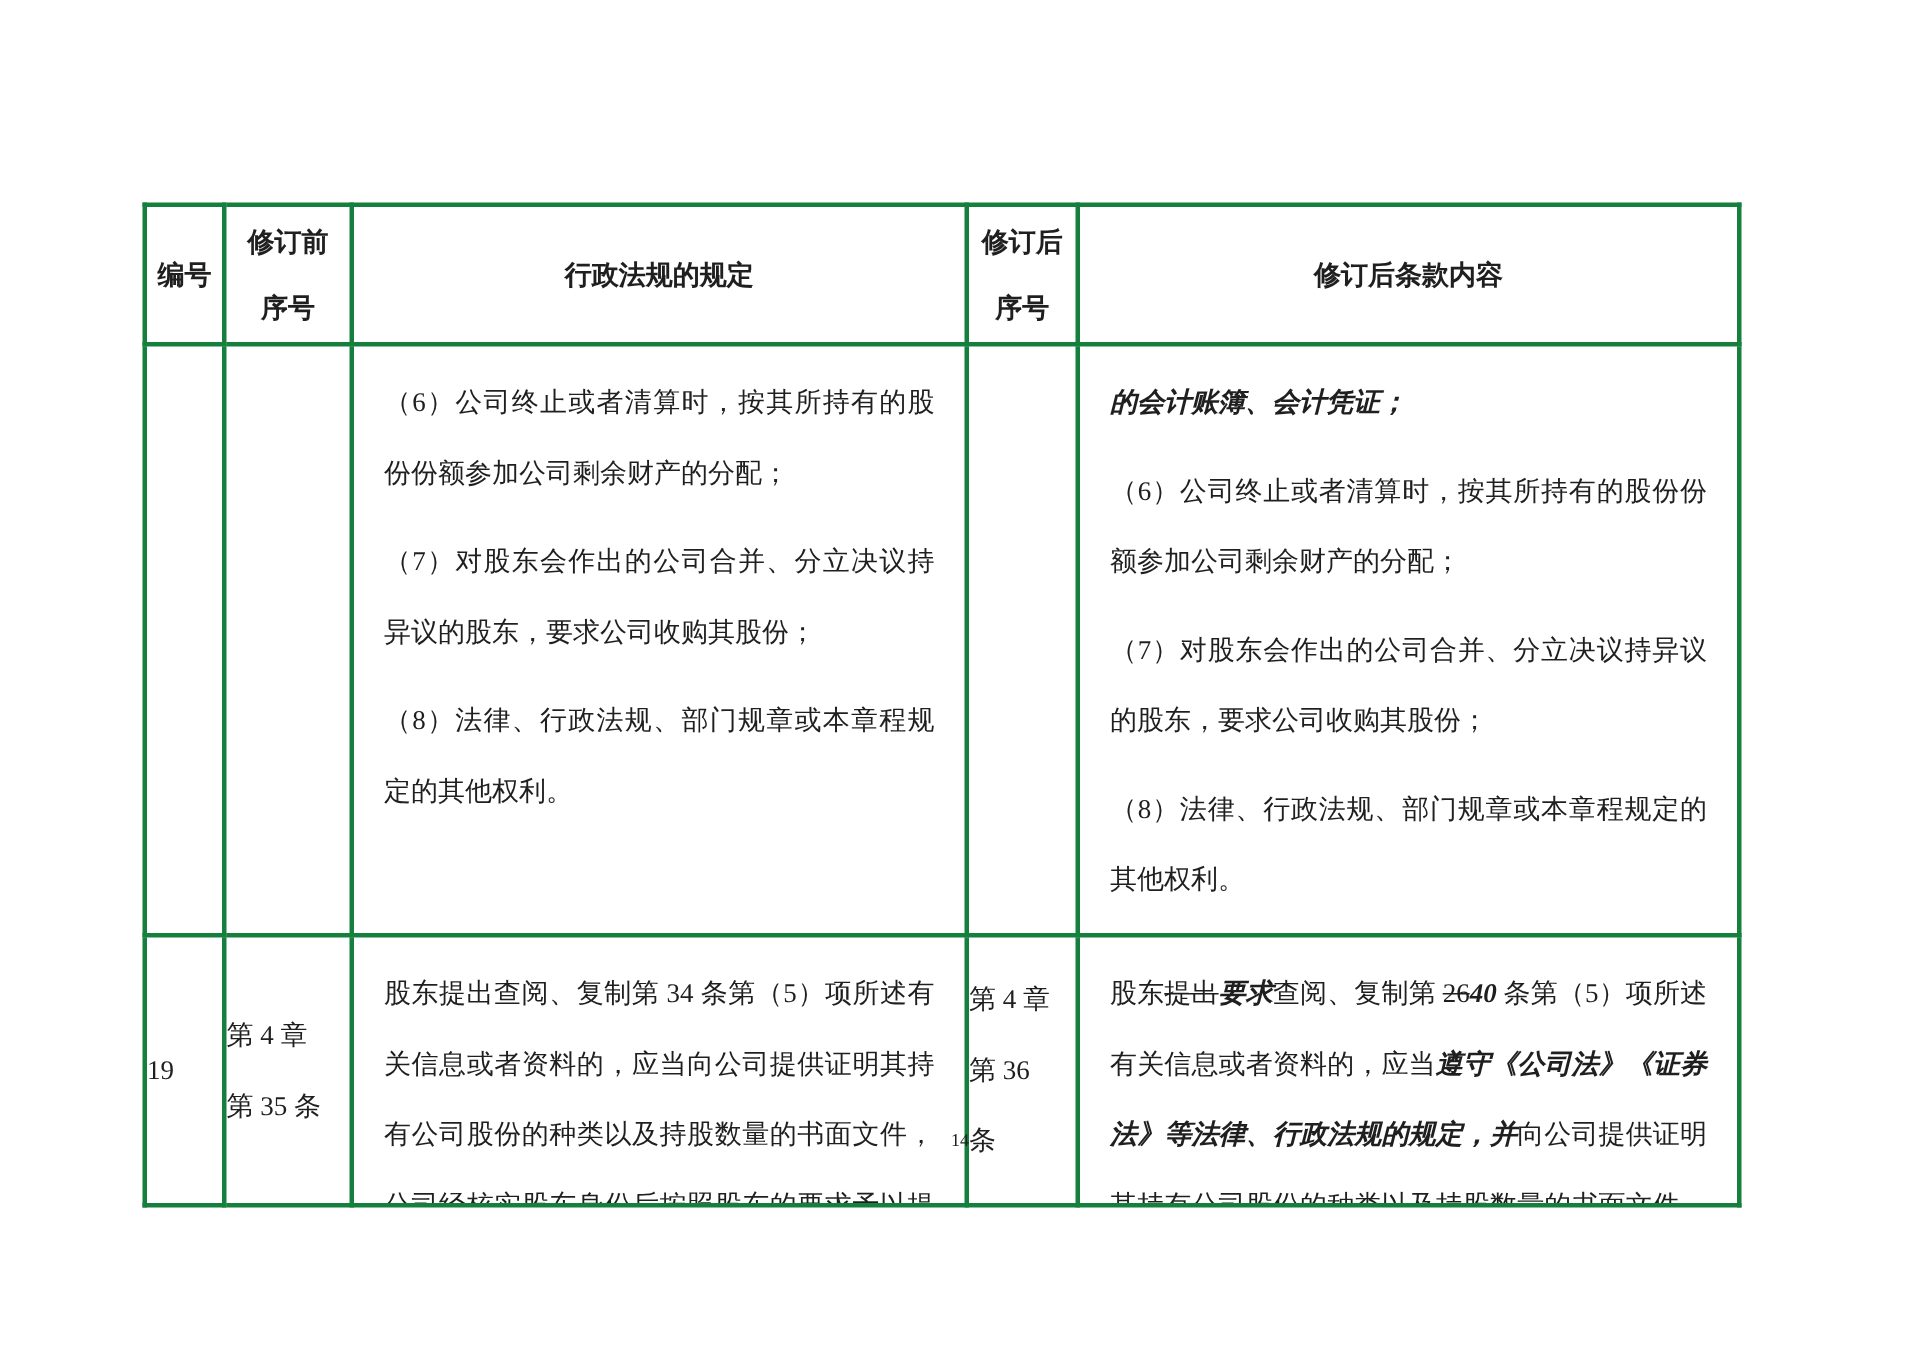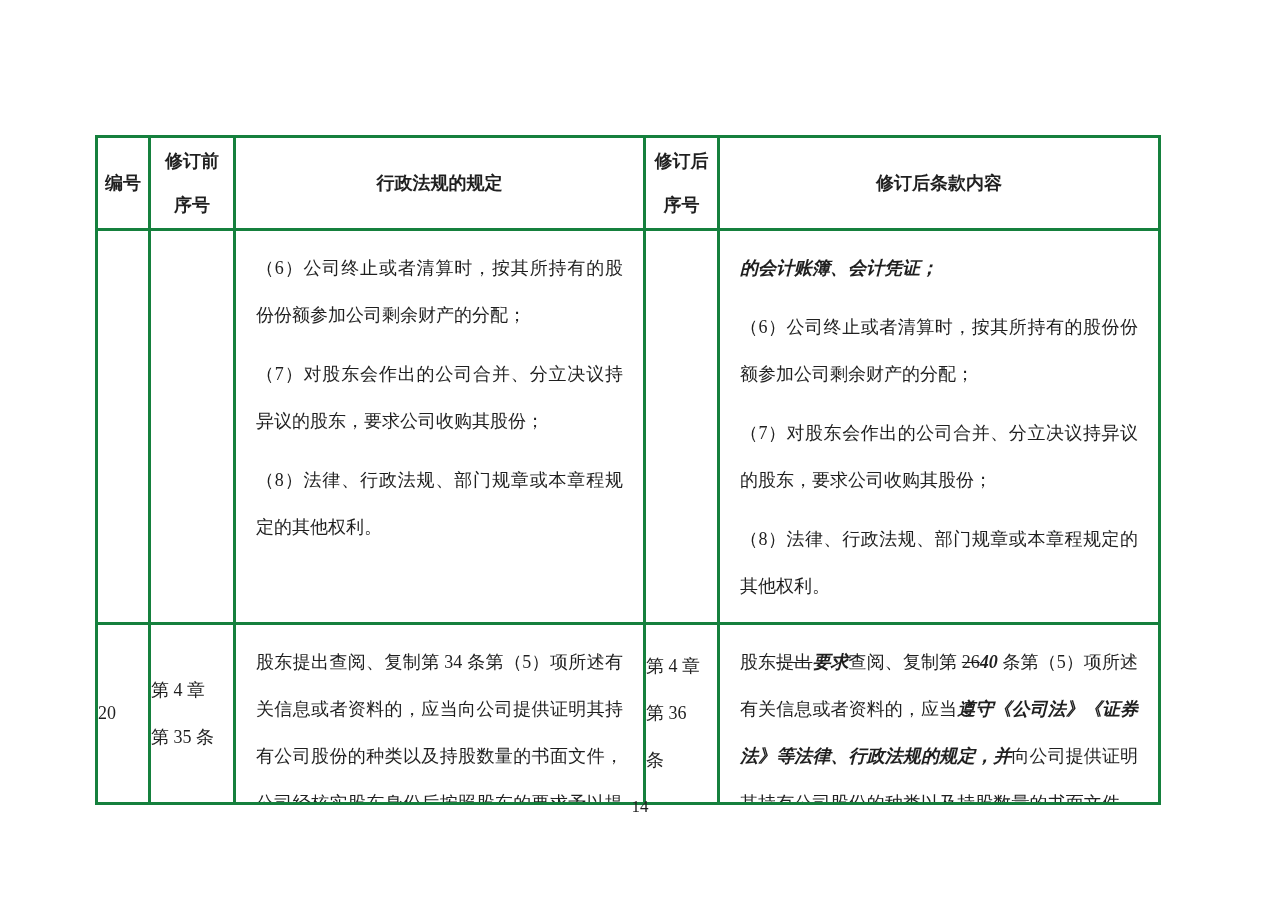--- a/index.html
+++ b/index.html
@@ -72,23 +72,23 @@
   }
   .cell-inner p.para { margin: 12px; }
   .seg-n  { font-style: normal; font-weight: normal; }
   .seg-bi { font-weight: bold; font-style: italic; }
   .seg-st { text-decoration: line-through; }
 
   .page-number {
     position: absolute;
     left: 0;
     right: 0;
-    top: 798px;
+    top: 751px;
     text-align: center;
-    font-size: 17px;
+    font-size: 12px;
     line-height: 18px;
   }
 </style>
 </head>
 <body>
 
 <div class="page">
 
   <table class="rev-table">
     <colgroup>
@@ -128,21 +128,21 @@
         <td class="cell-content">
           <div class="cell-inner">
               <p class="para"><span class="seg-bi">的会计账簿、会计凭证；</span></p>
               <p class="para"><span class="seg-n">（6）公司终止或者清算时，按其所持有的股份份额参加公司剩余财产的分配；</span></p>
               <p class="para"><span class="seg-n">（7）对股东会作出的公司合并、分立决议持异议的股东，要求公司收购其股份；</span></p>
               <p class="para"><span class="seg-n">（8）法律、行政法规、部门规章或本章程规定的其他权利。</span></p>
             </div>
         </td>
       </tr>
       <tr class="row-2">
-        <td class="cell-id">20</td>
+        <td class="cell-id">19</td>
         <td class="cell-no">
             <div class="line">第 4 章</div>
             <div class="line">第 35 条</div>
           </td>
         <td class="cell-content">
           <div class="cell-inner">
               <p class="para"><span class="seg-n">股东提出查阅、复制第 34 条第（5）项所述有关信息或者资料的，应当向公司提供证明其持有公司股份的种类以及持股数量的书面文件，公司经核实股东身份后按照股东的要求予以提供。</span></p>
             </div>
         </td>
         <td class="cell-no">

